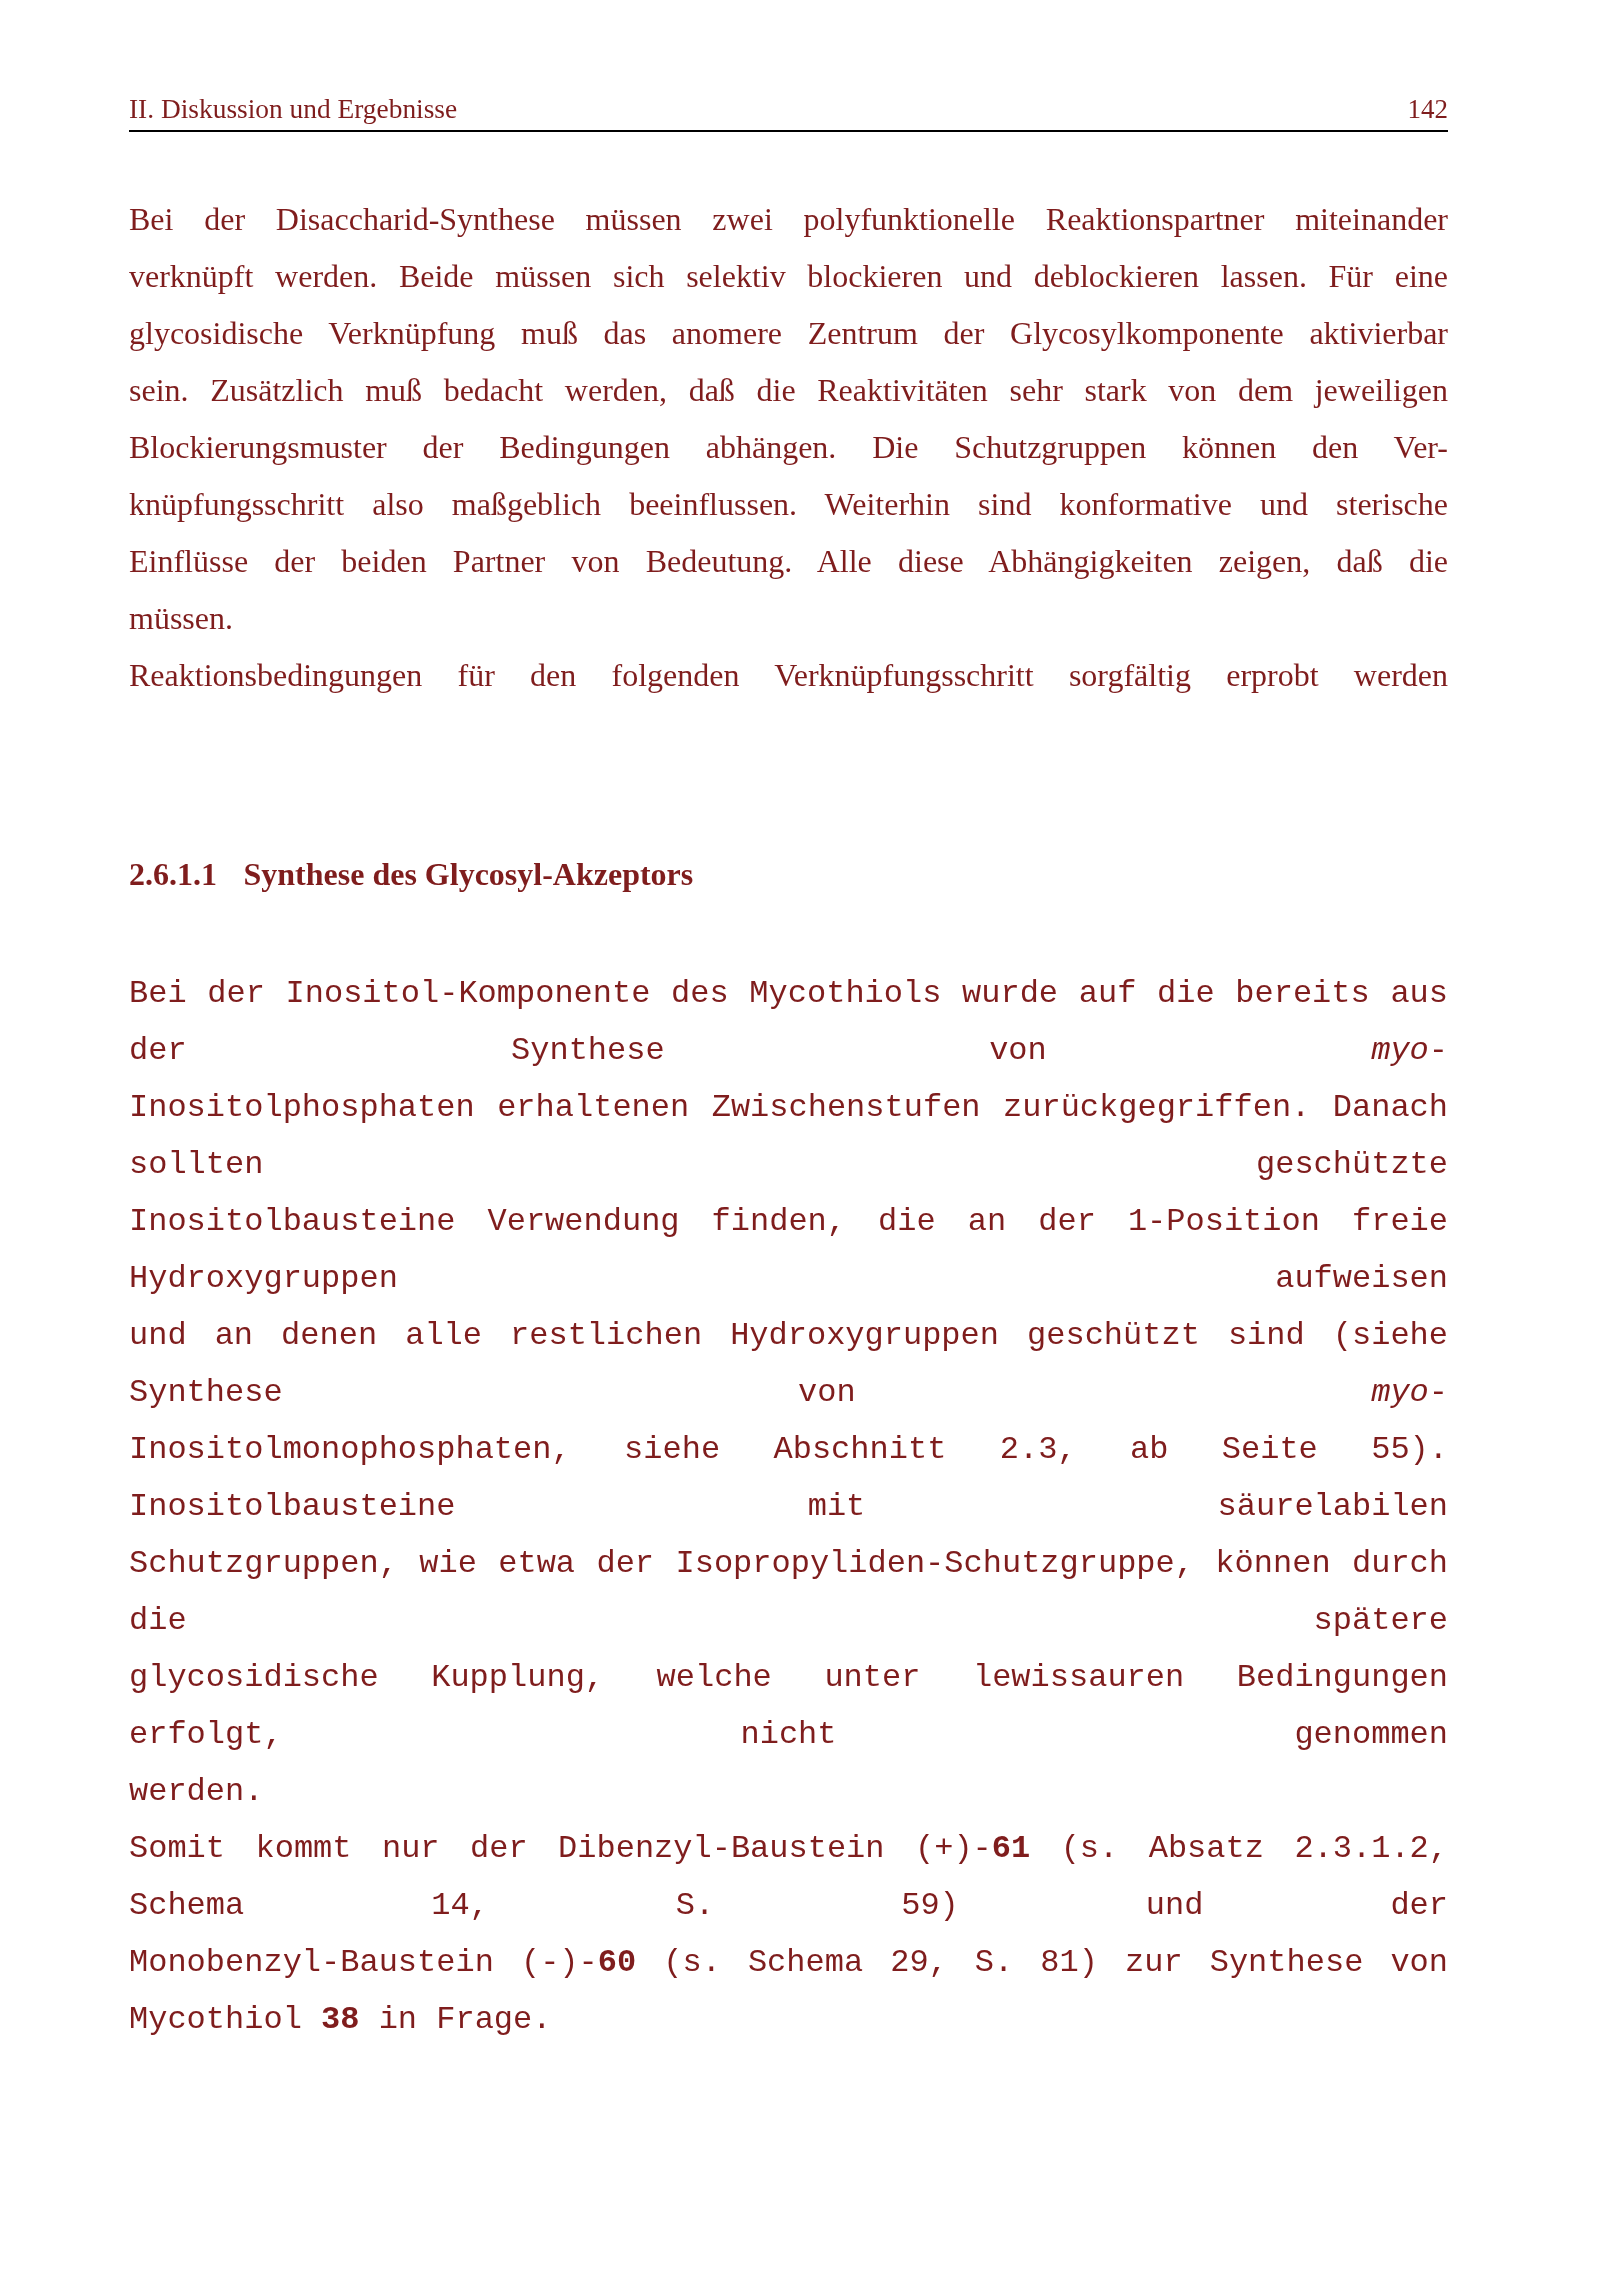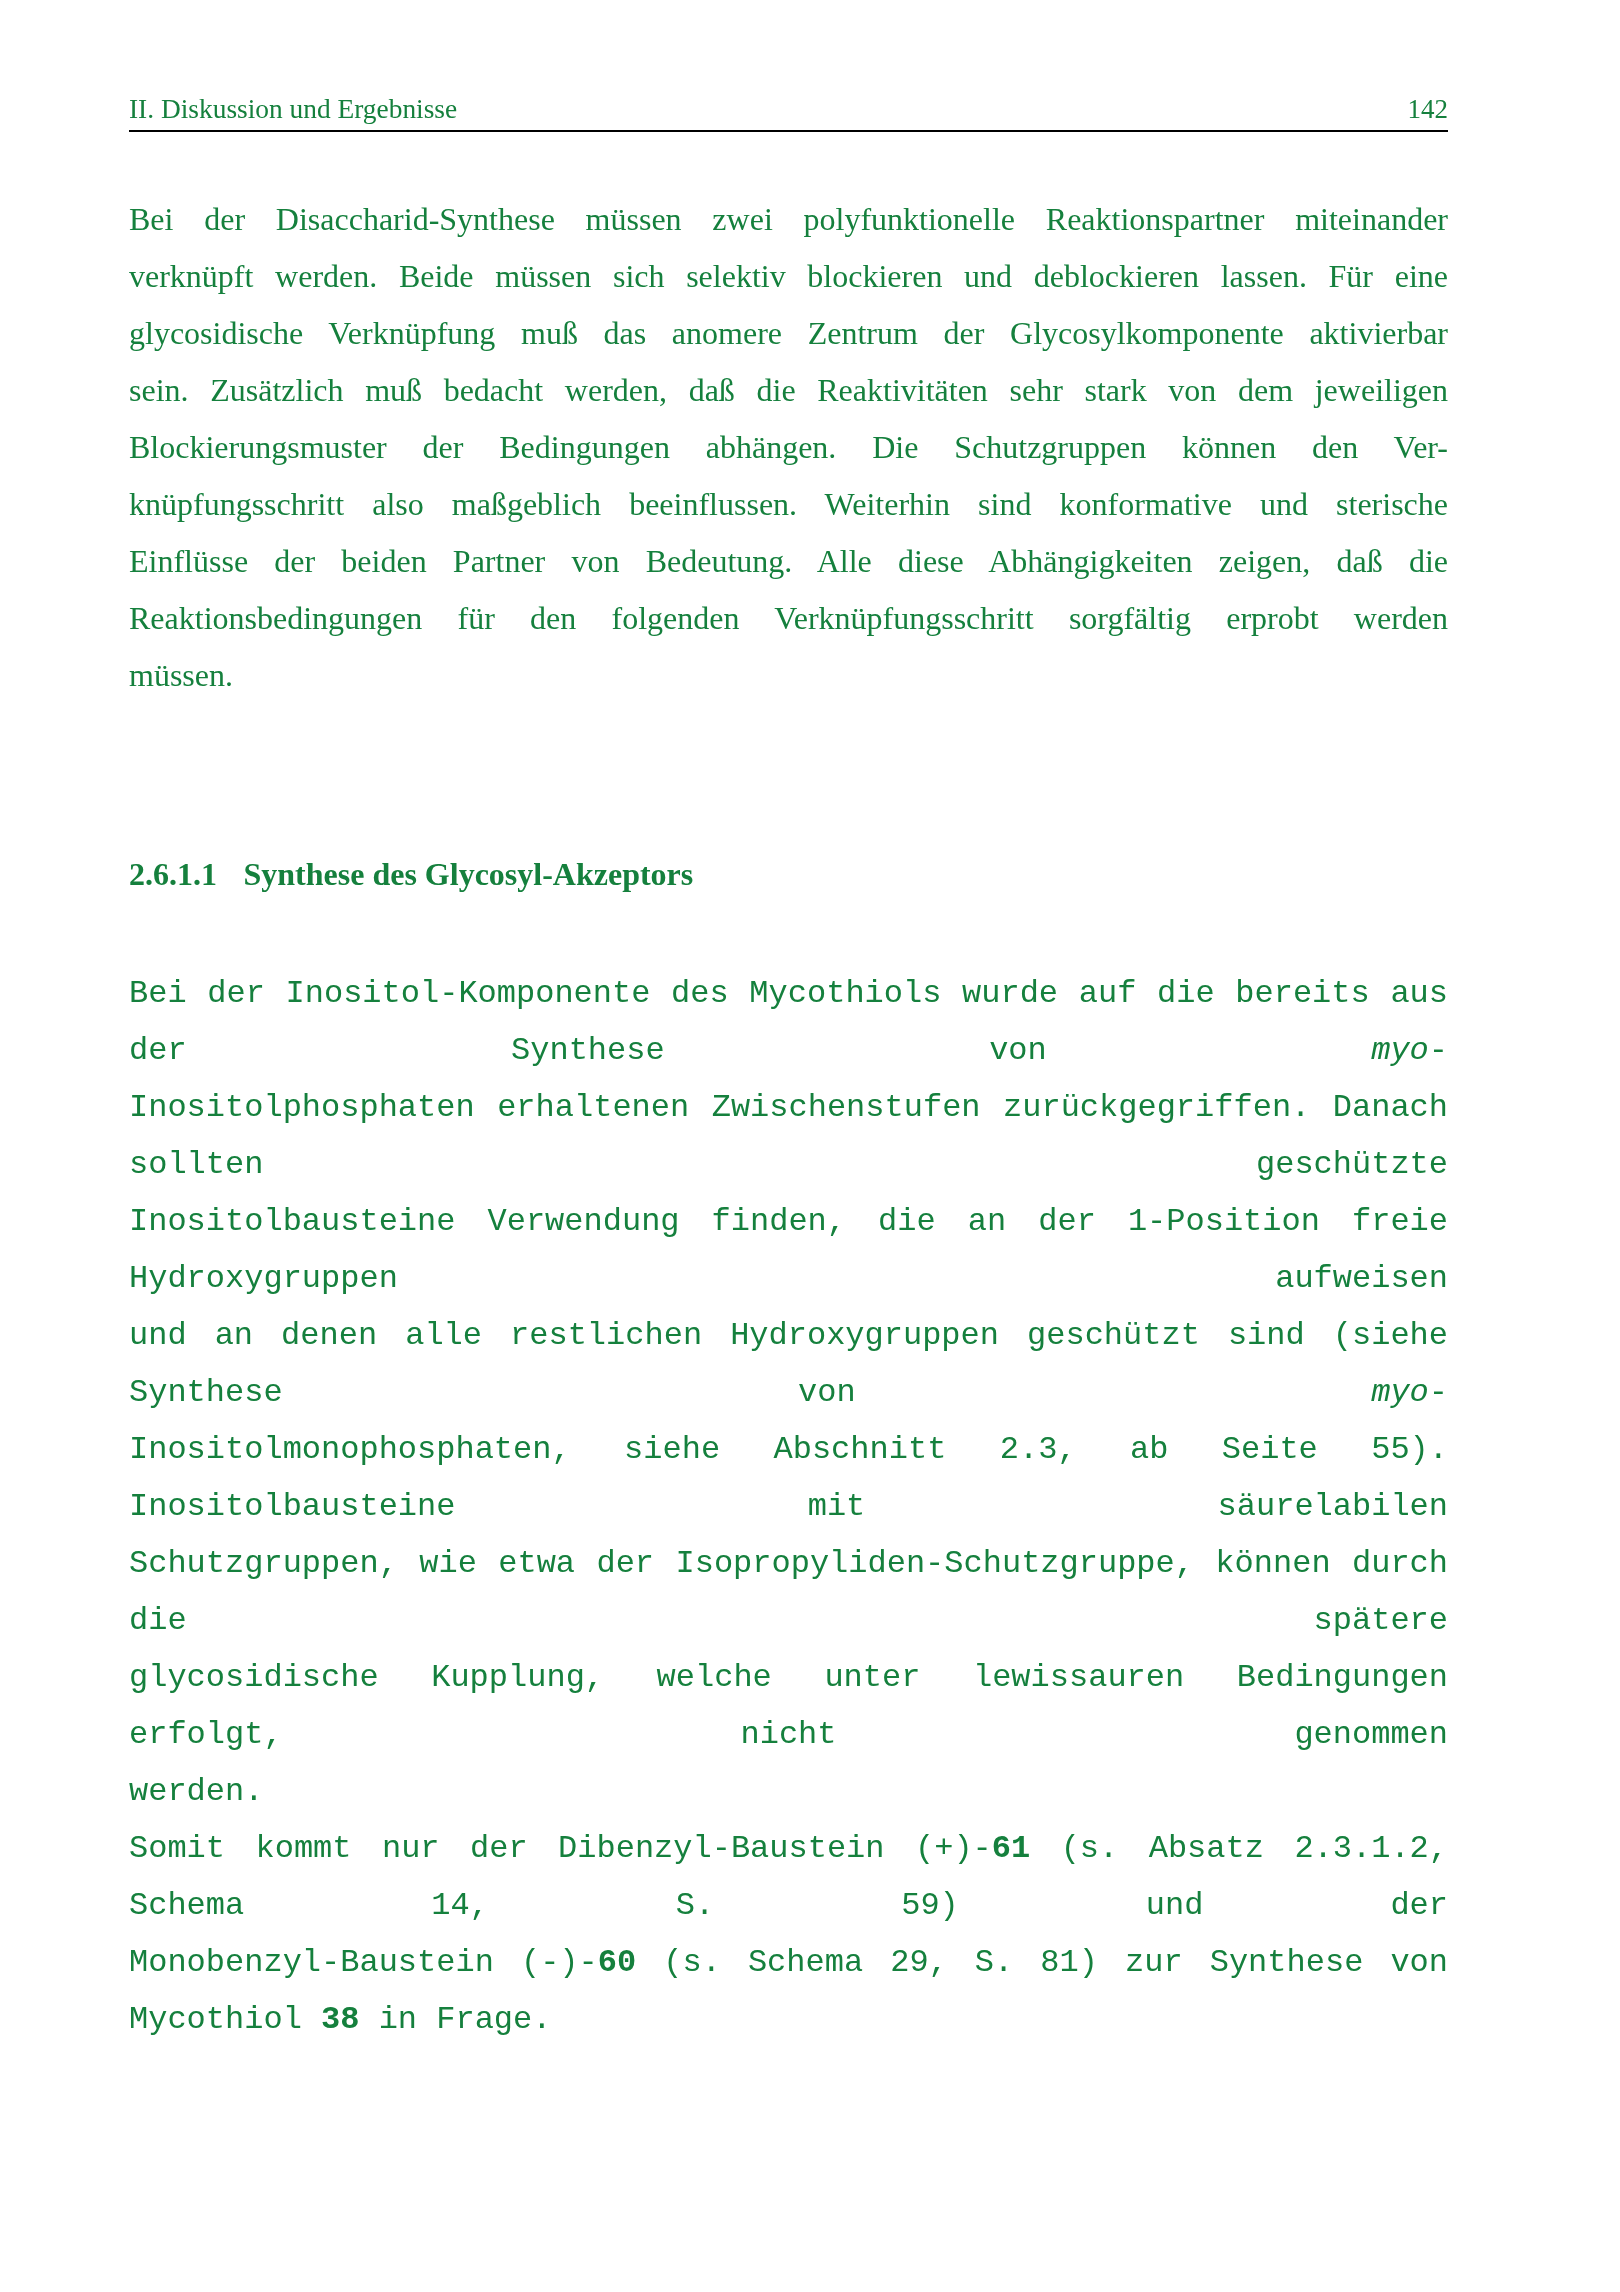--- a/index.html
+++ b/index.html
@@ -2,21 +2,21 @@
 <html><head>
 <meta charset="utf-8">
 <style>
   html, body { margin: 0; padding: 0; background: #e8e8e8; }
   .page {
     position: relative;
     width: 1620px;
     height: 2293px;
     background: #ffffff;
     font-family: "Liberation Serif", "DejaVu Serif", serif;
-    color: #15803d;
+    color: #7f1d1d;
     overflow: hidden;
     margin: 0 auto;
   }
   .content {
     position: absolute;
     left: 129px;
     top: 0;
     width: 1319px;
   }
   .header-row {
@@ -71,22 +71,22 @@
 
 
     <div class="para p-first">
         <div class="line"><span>Bei der Disaccharid-Synthese müssen zwei polyfunktionelle Reaktionspartner miteinander</span></div>
         <div class="line"><span>verknüpft werden. Beide müssen sich selektiv blockieren und deblockieren lassen. Für eine</span></div>
         <div class="line"><span>glycosidische Verknüpfung muß das anomere Zentrum der Glycosylkomponente aktivierbar</span></div>
         <div class="line"><span>sein. Zusätzlich muß bedacht werden, daß die Reaktivitäten sehr stark von dem jeweiligen</span></div>
         <div class="line"><span>Blockierungsmuster der Bedingungen abhängen. Die Schutzgruppen können den Ver-</span></div>
         <div class="line"><span>knüpfungsschritt also maßgeblich beeinflussen. Weiterhin sind konformative und sterische</span></div>
         <div class="line"><span>Einflüsse der beiden Partner von Bedeutung. Alle diese Abhängigkeiten zeigen, daß die</span></div>
+        <div class="line end"><span>müssen.</span></div>
         <div class="line"><span>Reaktionsbedingungen für den folgenden Verknüpfungsschritt sorgfältig erprobt werden</span></div>
-        <div class="line end"><span>müssen.</span></div>
       </div>
 
     <div class="sec-heading h1-sub">
       <span class="sec-num">2.6.1.1</span><span>Synthese des Glycosyl-Akzeptors</span>
     </div>
 
     <div class="para p-second">
         <div class="line"><span>Bei der Inositol-Komponente des Mycothiols wurde auf die bereits aus der Synthese von </span><span class="it">myo</span><span>-</span></div>
         <div class="line"><span>Inositolphosphaten erhaltenen Zwischenstufen zurückgegriffen. Danach sollten geschützte</span></div>
         <div class="line"><span>Inositolbausteine Verwendung finden, die an der 1-Position freie Hydroxygruppen aufweisen</span></div>

